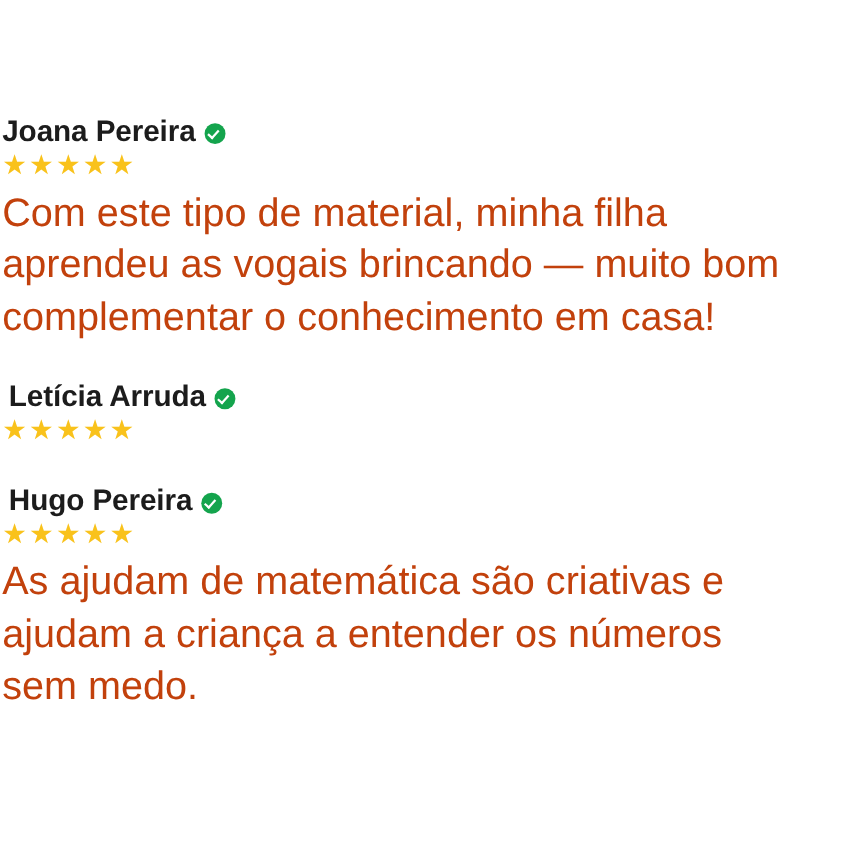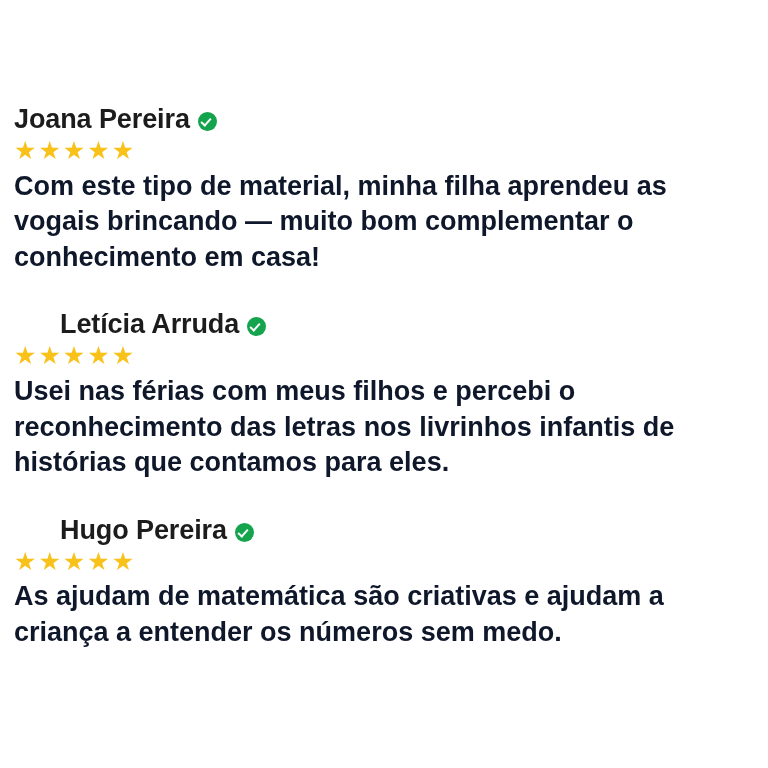--- a/index.html
+++ b/index.html
@@ -12,21 +12,21 @@
     background: #ffffff;
     font-family: "Liberation Sans", sans-serif;
     color: #1a1a1a;
     overflow: hidden;
   }
 
   .page {
     box-sizing: border-box;
     width: 768px;
     height: 548px;
-    padding: 104px 14px 0 14px;
+    padding: 104px 14px 0 2px;
     background: #ffffff;
   }
 
   .review {
     margin-bottom: 34px;
   }
   .review:last-child {
     margin-bottom: 0;
   }
 
@@ -70,30 +70,30 @@
   .stars {
     font-size: 25px;
     line-height: 1.1;
     color: #f9c21b;
     letter-spacing: 2px;
     margin-bottom: 4px;
     white-space: nowrap;
   }
 
   .review-text {
-    font-size: 27px;
+    font-size: 36px;
     line-height: 1.32;
-    color: #0f172a;
-    font-weight: bold;
+    color: #c2410c;
+    font-weight: normal;
     max-width: 720px;
   }
 
   
   .indent-0 .review-header { padding-left: 0px; }
-  .indent-1 .review-header { padding-left: 6px; margin-left: 40px; }
+  .indent-1 .review-header { padding-left: 6px; }
   .indent-0 .stars { padding-left: 0px; }
   .indent-1 .stars { padding-left: 0px; }
 </style>
 </head>
 <body>
 
 <div class="page">
 
   <div class="review indent-0">
     <div class="review-header">
@@ -103,21 +103,20 @@
     <div class="stars">★★★★★</div>
     <div class="review-text">Com este tipo de material, minha filha aprendeu as vogais brincando — muito bom complementar o conhecimento em casa!</div>
   </div>
 
   <div class="review indent-1">
     <div class="review-header">
       <div class="reviewer-name">Letícia Arruda</div>
       <span class="verified-badge"></span>
     </div>
     <div class="stars">★★★★★</div>
-    <div class="review-text">Usei nas férias com meus filhos e percebi o reconhecimento das letras nos livrinhos infantis de histórias que contamos para eles.</div>
   </div>
 
   <div class="review indent-1">
     <div class="review-header">
       <div class="reviewer-name">Hugo Pereira</div>
       <span class="verified-badge"></span>
     </div>
     <div class="stars">★★★★★</div>
     <div class="review-text">As ajudam de matemática são criativas e ajudam a criança a entender os números sem medo.</div>
   </div>

